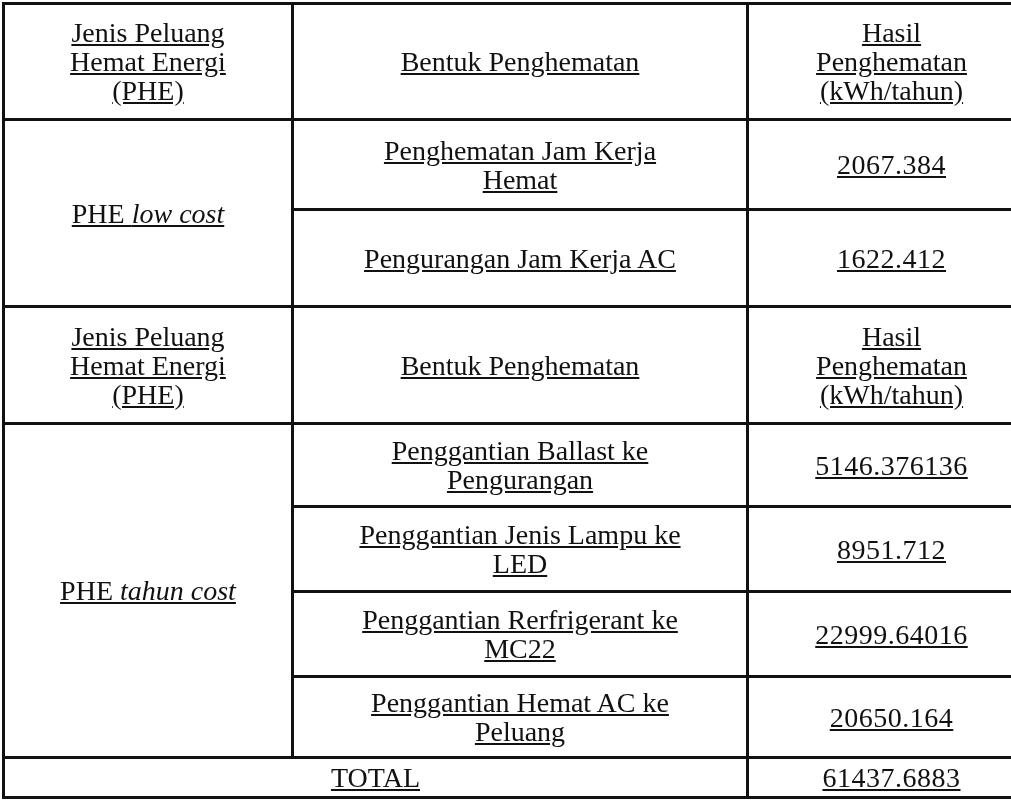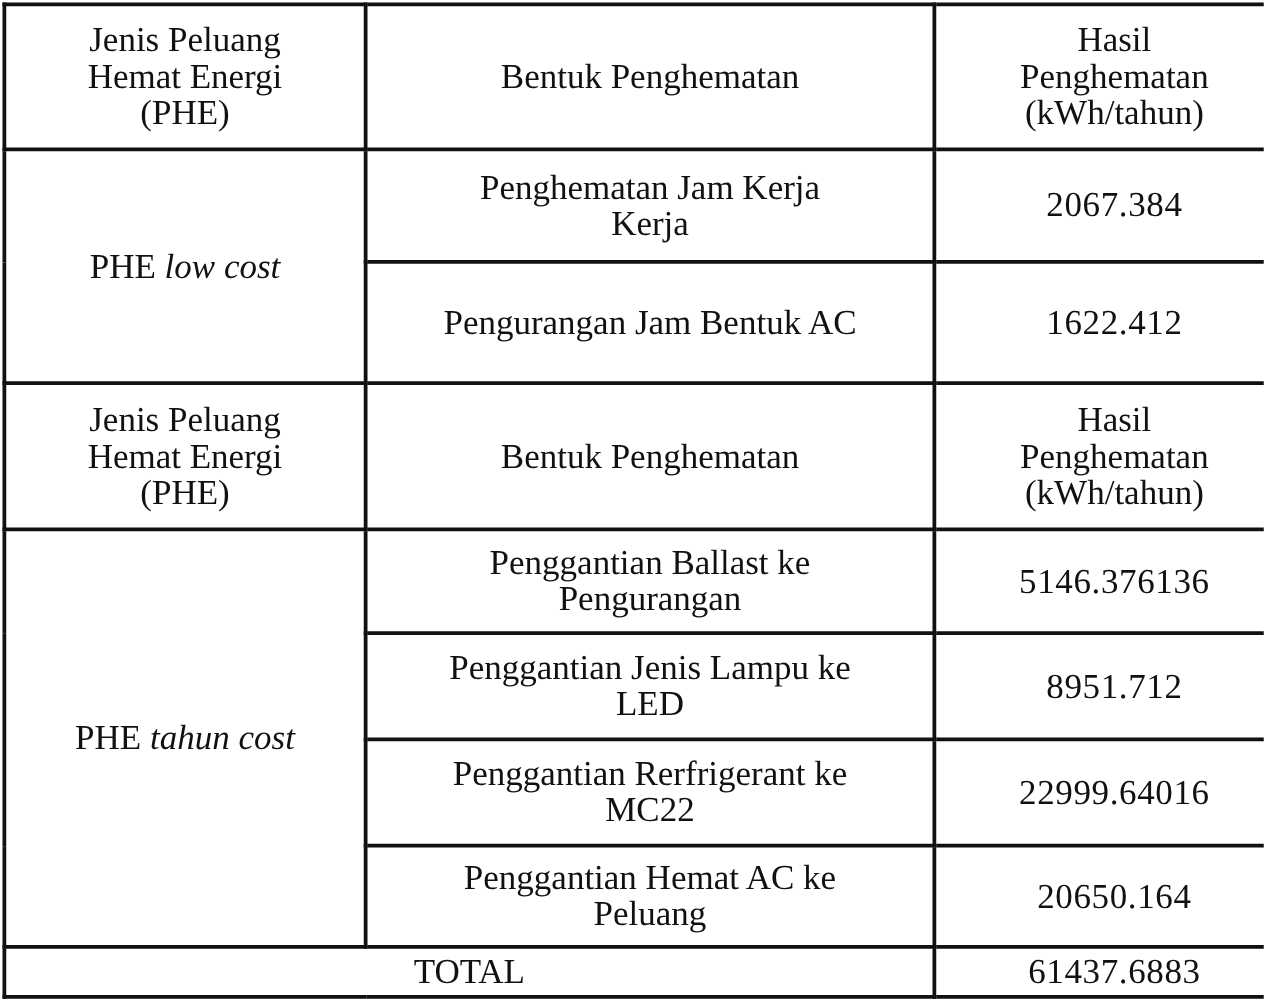--- a/index.html
+++ b/index.html
@@ -1,21 +1,21 @@
 <!DOCTYPE html>
 <html><head>
 <meta charset="utf-8">
 <style>
   html, body { margin:0; padding:0; background:#ffffff; }
   body { width:1011px; height:800px; position:relative; overflow:hidden;
          font-family:"Liberation Serif","DejaVu Serif",serif; color:#111; }
   table { position:absolute; left:2px; top:2px; border-collapse:collapse;
           width:1007px; table-layout:fixed; }
   td { border:3px solid #111; text-align:center; vertical-align:middle;
-       font-size:28px; line-height:29px; padding:0 6px; }
+       font-size:28px; line-height:29px; padding:0 6px;text-decoration:underline; }
   .c1 { width:274px; }
   .c2 { width:440px; }
   .c3 { width:273px; }
   .num { letter-spacing:0.5px; }
   i { font-style:italic; }
 </style>
 </head>
 <body>
 
 <table>
@@ -33,27 +33,27 @@
       <span>(kWh/tahun)</span>
     </td>
   </tr>
 
   <tr style="height:90px">
     <td class="c1" rowspan="2">
       <span>PHE </span><i>low cost</i>
     </td>
     <td>
       <span>Penghematan Jam Kerja</span><br>
-      <span>Kerja</span>
+      <span>Hemat</span>
     </td>
     <td class="num">2067.384</td>
   </tr>
   <tr style="height:97px">
     <td>
-      <span>Pengurangan Jam Bentuk AC</span>
+      <span>Pengurangan Jam Kerja AC</span>
     </td>
     <td class="num">1622.412</td>
   </tr>
 
   <tr style="height:117px">
     <td class="c1">
       <span>Jenis Peluang</span><br>
       <span>Hemat Energi</span><br>
       <span>(PHE)</span>
     </td>

